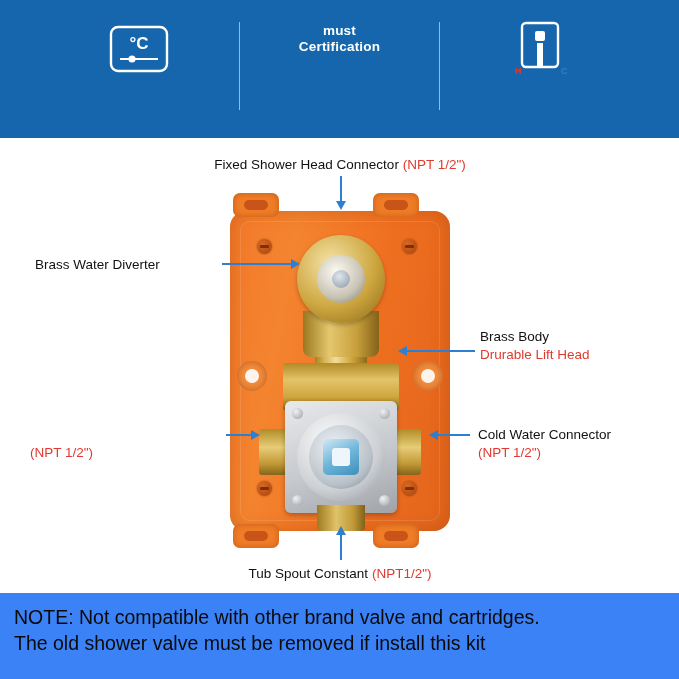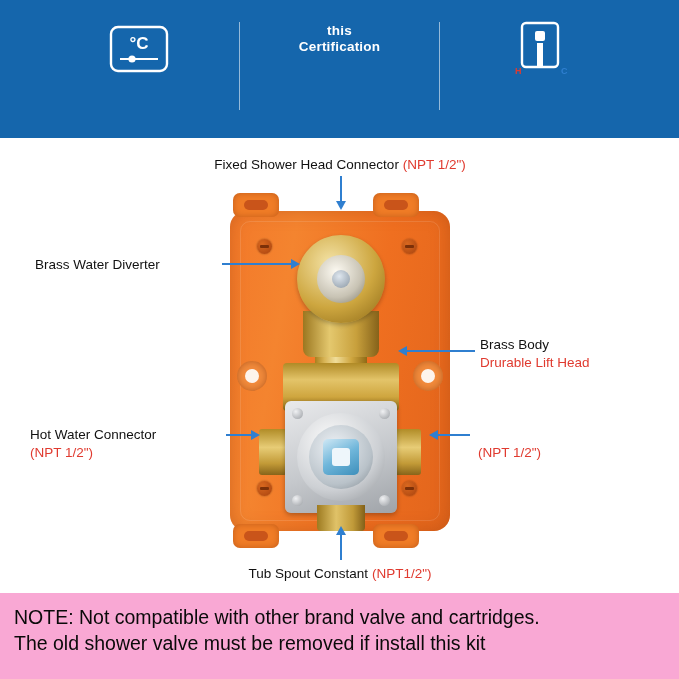--- a/index.html
+++ b/index.html
@@ -327,21 +327,21 @@
     border-bottom: 9px solid #2f7fd0;
     border-top: 0;
   }
 
   
   .note {
     position: absolute;
     left: 0; top: 593px;
     width: 679px;
     height: 86px;
-    background: #f9a8d4;
+    background: #3b82f6;
     box-sizing: border-box;
     padding: 11px 14px 0 14px;
   }
   .note p {
     margin: 0;
     font-size: 19.5px;
     color: #0a0a0a;
     line-height: 1.35;
   }
 </style>
@@ -359,21 +359,21 @@
           <line x1="18" y1="38" x2="56" y2="38" stroke="#ffffff" stroke-width="2.2"></line>
           <circle cx="30" cy="38" r="3.6" fill="#ffffff"></circle>
         </svg>
       </div>
     </div>
 
     <div class="divider"></div>
 
     <div class="feature">
       <div class="feature-label">
-        <span>this</span><br>
+        <span>must</span><br>
         <span>Certification</span>
       </div>
     </div>
 
     <div class="divider"></div>
 
     <div class="feature">
       <div class="feature-icon">
         <svg width="74" height="56" viewBox="0 0 74 56">
           <rect x="19" y="2" width="36" height="44" rx="4" fill="none" stroke="#ffffff" stroke-width="2.4"></rect>
@@ -433,36 +433,36 @@
   </div>
   <div class="leader-v" style="left:340px; top:38px; height:26px;"></div>
   <div class="arrow down" style="left:336px; top:63px;"></div>
 
   <div class="callout c-left" style="left:35px; top:118px; width:180px;">
     <span>Brass Water Diverter</span>
   </div>
   <div class="leader" style="left:222px; top:125px; width:70px;"></div>
   <div class="arrow right" style="left:291px; top:121px;"></div>
 
-  <div class="callout c-right" style="left:480px; top:198px; width:190px;">
+  <div class="callout c-right" style="left:480px; top:190px; width:190px;">
     <span>Brass Body</span><br>
     <span class="sub">Drurable Lift Head</span>
   </div>
   <div class="leader" style="left:407px; top:212px; width:68px;"></div>
   <div class="arrow left" style="left:398px; top:208px;"></div>
 
   <div class="callout c-left" style="left:30px; top:288px; width:190px;">
-    <span>Hot Water Connector</span><br>
+    <br>
     <span class="sub">(NPT 1/2")</span>
   </div>
   <div class="leader" style="left:226px; top:296px; width:26px;"></div>
   <div class="arrow right" style="left:251px; top:292px;"></div>
 
   <div class="callout c-right" style="left:478px; top:288px; width:200px;">
-    <br>
+    <span>Cold Water  Connector</span><br>
     <span class="sub">(NPT 1/2")</span>
   </div>
   <div class="leader" style="left:438px; top:296px; width:32px;"></div>
   <div class="arrow left" style="left:429px; top:292px;"></div>
 
   <div class="callout c-center" style="left:190px; top:427px; width:300px;">
     <span>Tub Spout Constant</span>
     <span class="red">(NPT1/2")</span>
   </div>
   <div class="leader-v" style="left:340px; top:396px; height:26px;"></div>

